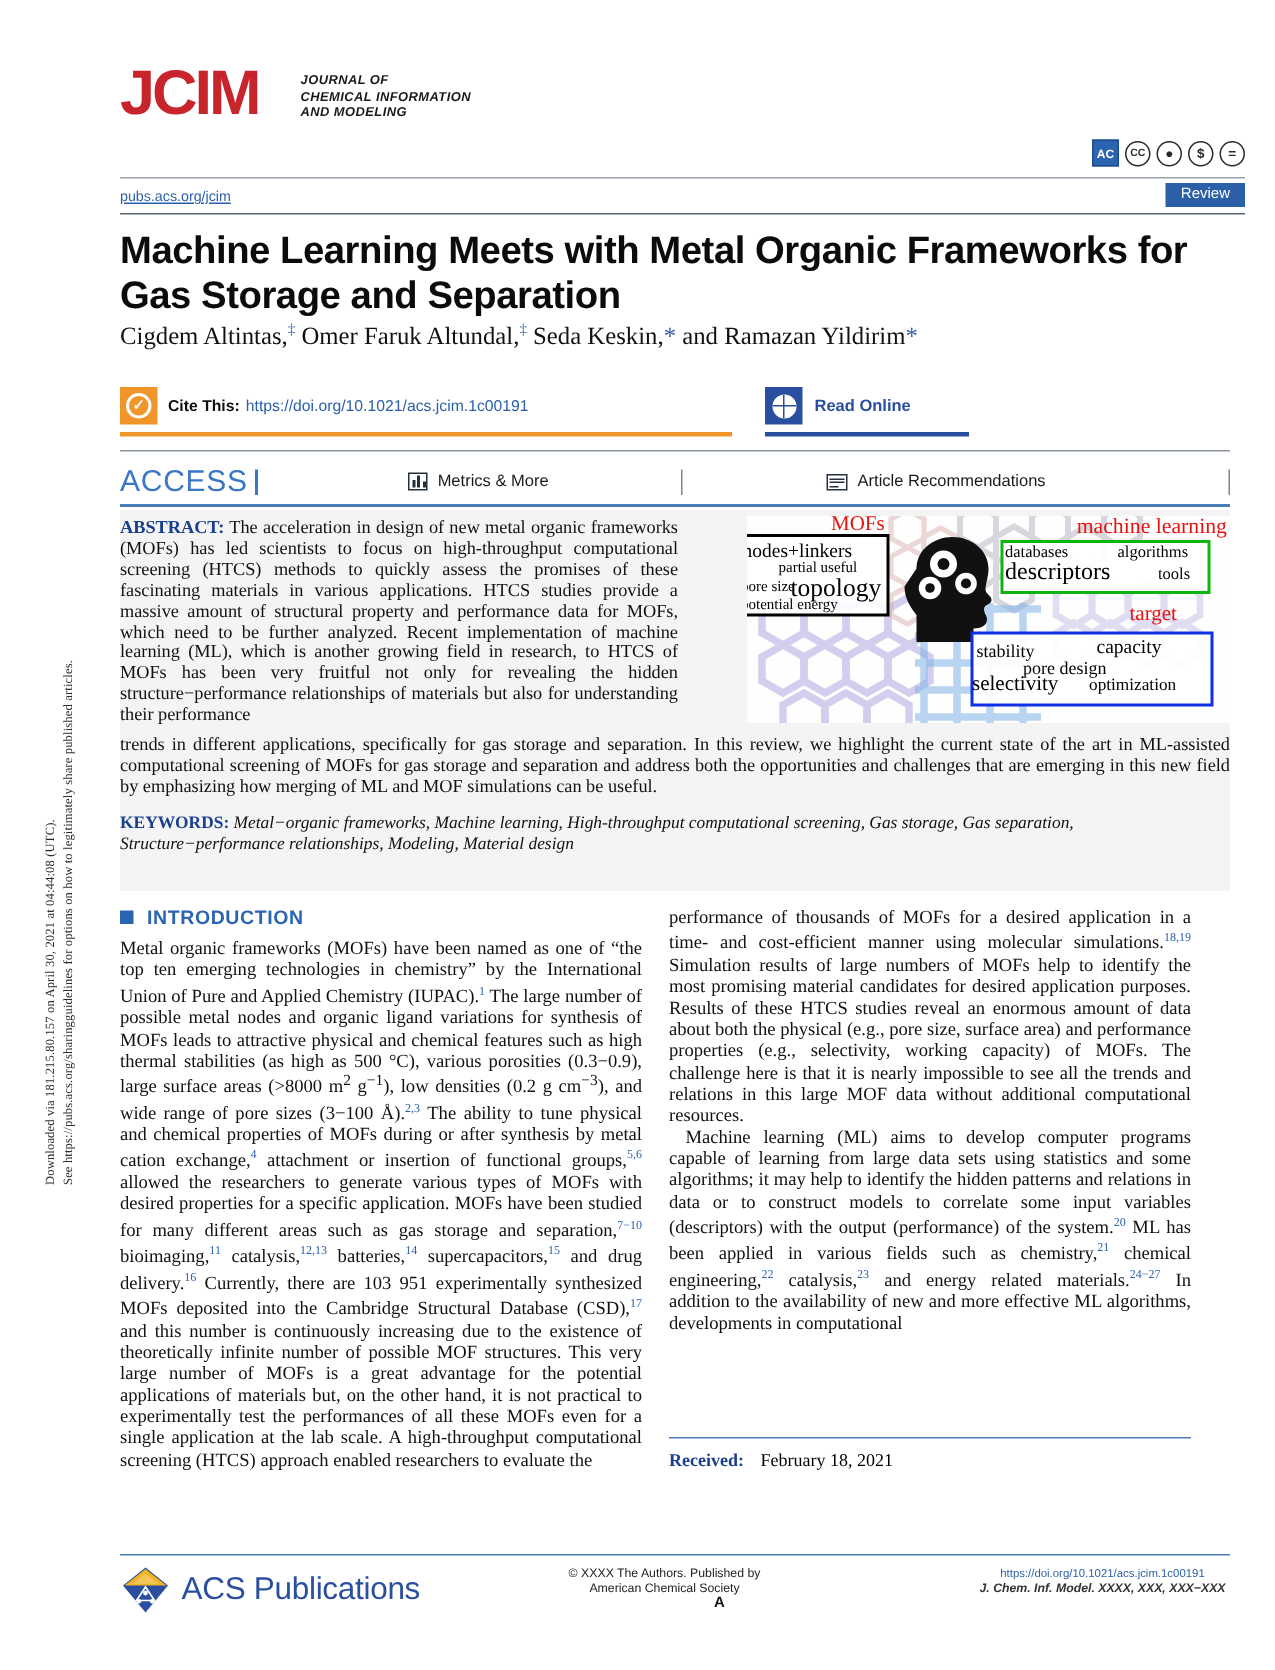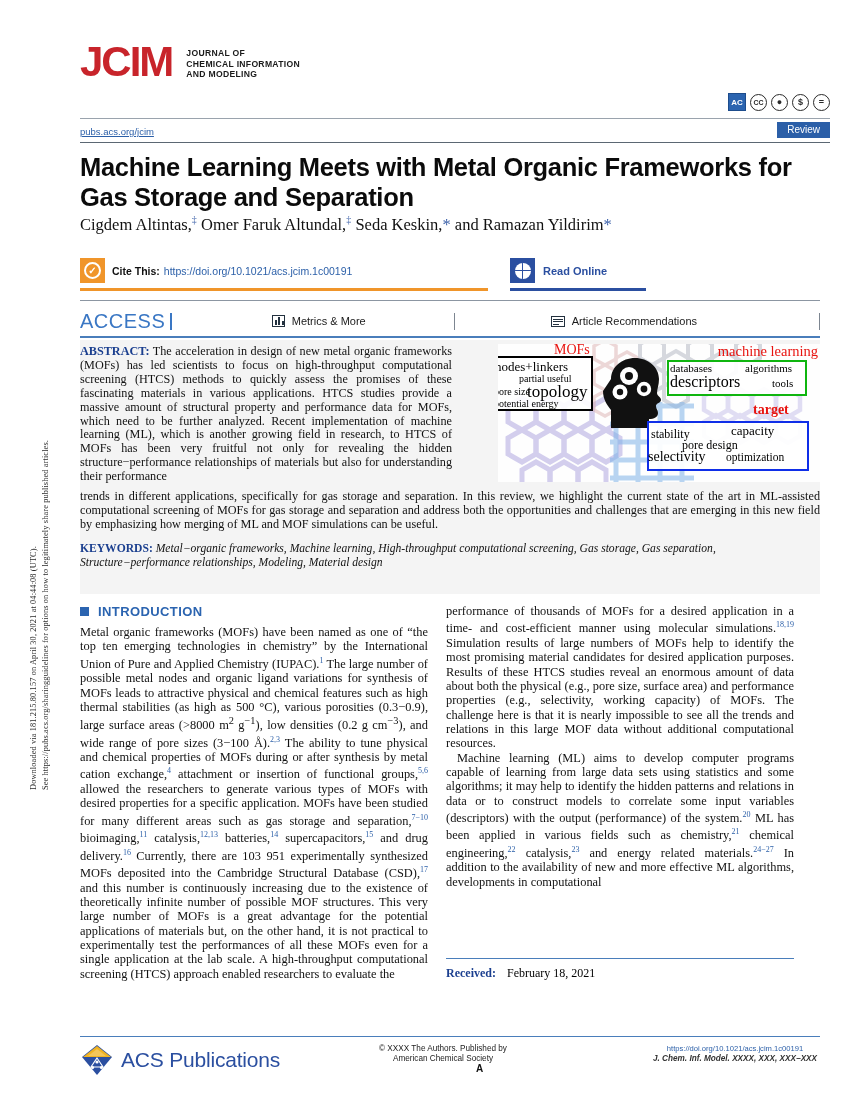--- a/index.html
+++ b/index.html
@@ -26,31 +26,32 @@
     font-size:8.4px;
     color:#2b2b2b;
     letter-spacing:.1px;
   }
   .side-rot.l1 { left:29px; top:790px; }
   .side-rot.l2 { left:41px; top:790px; }
 
   
   .page { position:absolute; left:58px; top:0; width:792px; height:1113px; }
 
-  .masthead { position:absolute; left:22px; top:42px; display:flex; align-items:flex-start; gap:14px; }
+  .masthead { position:absolute; left:22px; top:42px; display:flex; align-items:flex-start; gap:28px; }
   .jcim-logo {
     font-family:"Liberation Sans", sans-serif;
     font-weight:bold; font-size:42px; line-height:40px;
     color:#c8242b; letter-spacing:-2px;
   }
   .jcim-sub {
     font-family:"Liberation Sans", sans-serif;
     font-weight:bold; font-size:8.6px; line-height:10.5px;
     color:#1a1a1a; letter-spacing:.3px; padding-top:6px;
     text-transform:uppercase;
+    font-style:italic;
   }
 
   .badges { position:absolute; right:20px; top:93px; display:flex; gap:4px; align-items:center;padding-left:46px; }
   .badge-ac {
     width:18px; height:18px; background:#2b64b0; border:1px solid #1d4c8c;
     display:flex; align-items:center; justify-content:center;
   }
   .badge-ac span { color:#fff; font-family:"Liberation Sans",sans-serif; font-weight:bold; font-size:8px; }
   .cc-badge {
     width:17px; height:17px; border-radius:50%; border:1.4px solid #2a2a2a;
@@ -359,21 +360,21 @@
       <div class="gfx-word" style="left:-4px; top:42px; font-size:10px;">pore size</div>
       <div class="gfx-word" style="left:29px; top:38px; font-size:17px;">topology</div>
       <div class="gfx-word" style="left:-4px; top:54px; font-size:10px;">potential energy</div>
 
       <div class="gfx-word red" style="right:2px; top:-1px; font-size:14.5px;">machine learning</div>
       <div class="gfx-word" style="left:172px; top:18px; font-size:11px;">databases</div>
       <div class="gfx-word" style="left:247px; top:18px; font-size:11px;">algorithms</div>
       <div class="gfx-word" style="left:172px; top:29px; font-size:16px;">descriptors</div>
       <div class="gfx-word" style="left:274px; top:33px; font-size:11px;">tools</div>
 
-      <div class="gfx-word red" style="left:255px; top:58px; font-size:14px;font-weight:bold;">target</div>
+      <div class="gfx-word red" style="left:255px; top:58px; font-size:14px;">target</div>
       <div class="gfx-word" style="left:153px; top:83px; font-size:12px;">stability</div>
       <div class="gfx-word" style="left:233px; top:79px; font-size:13px;">capacity</div>
       <div class="gfx-word" style="left:184px; top:94px; font-size:12px;">pore design</div>
       <div class="gfx-word" style="left:150px; top:105px; font-size:14px;">selectivity</div>
       <div class="gfx-word" style="left:228px; top:107px; font-size:11.5px;">optimization</div>
     </div>
 
     <div class="abstract">
       <b class="lbl">ABSTRACT:</b><span> The acceleration in design of new metal organic frameworks (MOFs) has led scientists to focus on high-throughput computational screening (HTCS) methods to quickly assess the promises of these fascinating materials in various applications. HTCS studies provide a massive amount of structural property and performance data for MOFs, which need to be further analyzed. Recent implementation of machine learning (ML), which is another growing field in research, to HTCS of MOFs has been very fruitful not only for revealing the hidden structure−performance relationships of materials but also for understanding their performance</span>
     </div>

